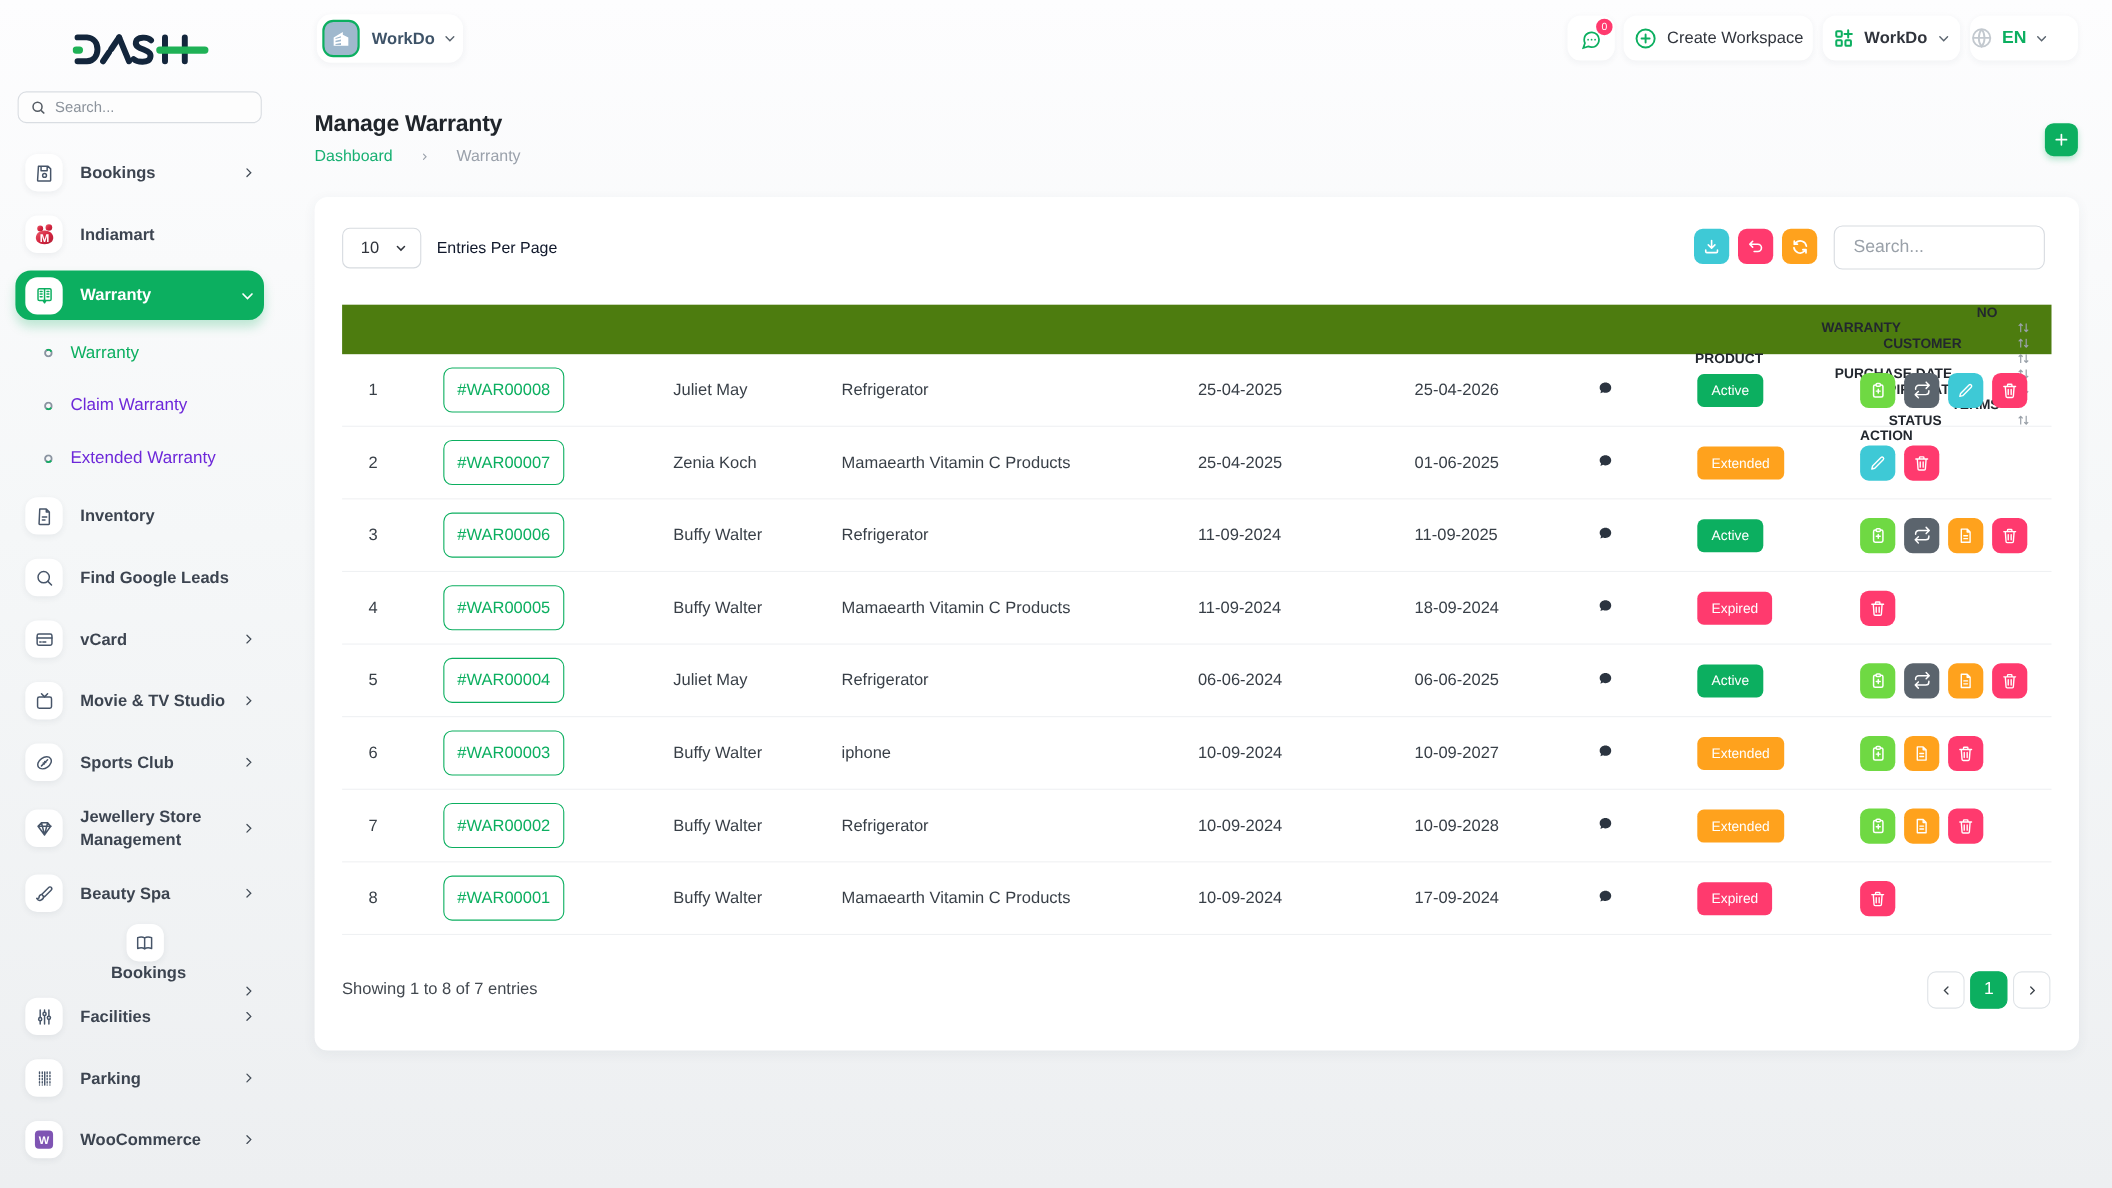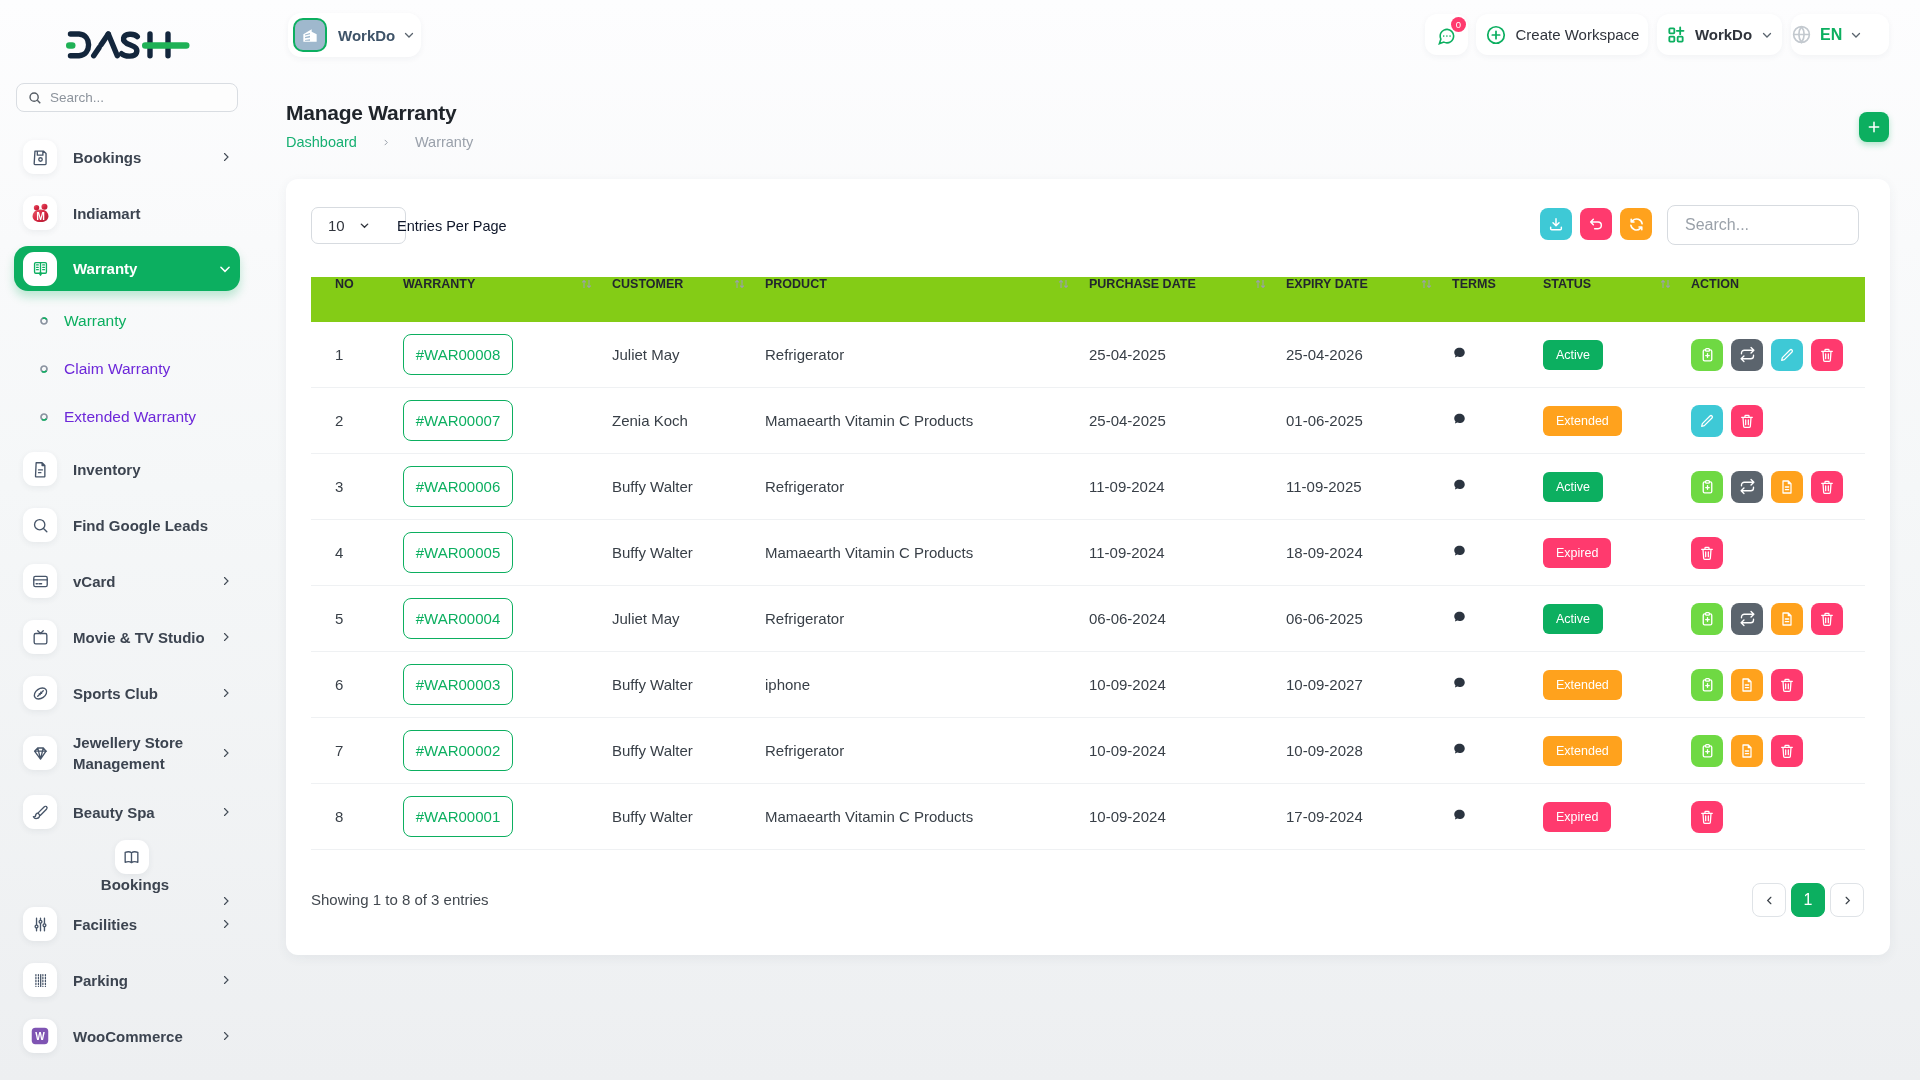--- a/index.html
+++ b/index.html
@@ -49,32 +49,32 @@
 .hbtn-en .en { color:#0caf60; }
 
 h1.pagetitle { position:absolute; left:286px; top:101px; font-size:21px; font-weight:700; color:#20252b; letter-spacing:-0.25px; }
 .crumbs { position:absolute; left:286px; top:134px; font-size:14.5px; color:#9aa1ab; display:flex; align-items:center; gap:25px;}
 .crumbs a { color:#17b072; text-decoration:none; }
 .addbtn { position:absolute; left:1859px; top:112px; width:30px; height:30px; background:#0caf60; border-radius:8px;
   box-shadow:0 3px 6px rgba(12,175,96,.3); display:flex; align-items:center; justify-content:center; }
 
 .card { position:absolute; left:286px; top:179px; width:1604px; height:776px; background:#fff; border-radius:12px;
   box-shadow:0 3px 12px rgba(50,60,80,.06); }
-.selbox { position:absolute; left:25px; top:28px; width:95px; height:37px; border:1px solid #d7dbe0; border-radius:7px;
+.selbox { position:absolute; left:25px; top:28px; width:72px; height:37px; border:1px solid #d7dbe0; border-radius:7px;
   display:flex; align-items:center; padding:0 12px 0 16px; gap:14px; font-size:15px; color:#30343c; background:#fff;}
 .epp { position:absolute; left:111px; top:39px; font-size:14.5px; color:#0f172a; }
 .sqbtn { position:absolute; top:29px; width:32px; height:32px; border-radius:8px; display:flex; align-items:center; justify-content:center; }
 .sq-teal { left:1254px; background:#3ec9d6; }
 .sq-pink { left:1294px; background:#ff3a6e; }
 .sq-org  { left:1334px; background:#ffa21d; }
 .tsearch { position:absolute; left:1381px; top:26px; width:192px; height:40px; border:1px solid #d7dbe0; border-radius:8px;
   display:flex; align-items:center; padding-left:17px; color:#9aa1a9; font-size:16px; background:#fff; }
 
-.thead { position:absolute; left:25px; top:98px; width:1554px; height:45px; background:#84cc16; display:flex; align-items:flex-start;
-  font-size:12.5px; font-weight:700; color:#22272e; }
+.thead { position:absolute; left:25px; top:98px; width:1554px; height:45px; background:#4d7c0f; display:flex; align-items:flex-end;
+  font-size:12.5px; font-weight:700; color:#22272e;flex-direction:column; }
 .trow { position:absolute; left:25px; width:1554px; height:66px; display:flex; align-items:center; font-size:15px; color:#383f47;
   border-bottom:1px solid #eff1f3; }
 .c-no { width:92px; padding-left:24px; flex:none;}
 .c-war { width:209px; flex:none; }
 .c-cust { width:153px; flex:none; }
 .c-prod { width:324px; flex:none; }
 .c-pur { width:197px; flex:none; }
 .c-exp { width:166px; flex:none; }
 .c-terms { width:91px; flex:none; }
 .c-stat { width:148px; flex:none; }
@@ -672,21 +672,21 @@
         <div class="c-act">
           <div class="abtn ab-pnk">
             <svg width="16" height="16" viewBox="0 0 24 24" fill="none" stroke="#fff" stroke-width="1.9" stroke-linecap="round" stroke-linejoin="round">
               <path d="M4 6.5 h16 M9 6.5 v-2 a1 1 0 0 1 1-1 h4 a1 1 0 0 1 1 1 v2 M6 6.5 l1 13.5 a1.5 1.5 0 0 0 1.5 1.5 h7 a1.5 1.5 0 0 0 1.5-1.5 l1-13.5 M10 10.5 v7 M14 10.5 v7"></path>
             </svg>
           </div>
         </div>
       </div>
     </div>
 
-  <div class="showing">Showing 1 to 8 of 3 entries</div>
+  <div class="showing">Showing 1 to 8 of 7 entries</div>
   <div class="pager">
     <div class="pg">
         <svg width="11" height="11" viewBox="0 0 24 24" fill="none" stroke="#3c434a" stroke-width="2.6" stroke-linecap="round">
           <path d="M15 5 L8 12 L15 19"></path>
         </svg>
       </div>
     <div class="pg cur">1</div>
     <div class="pg">
         <svg width="11" height="11" viewBox="0 0 24 24" fill="none" stroke="#3c434a" stroke-width="2.6" stroke-linecap="round">
           <path d="M9 5 L16 12 L9 19"></path>

